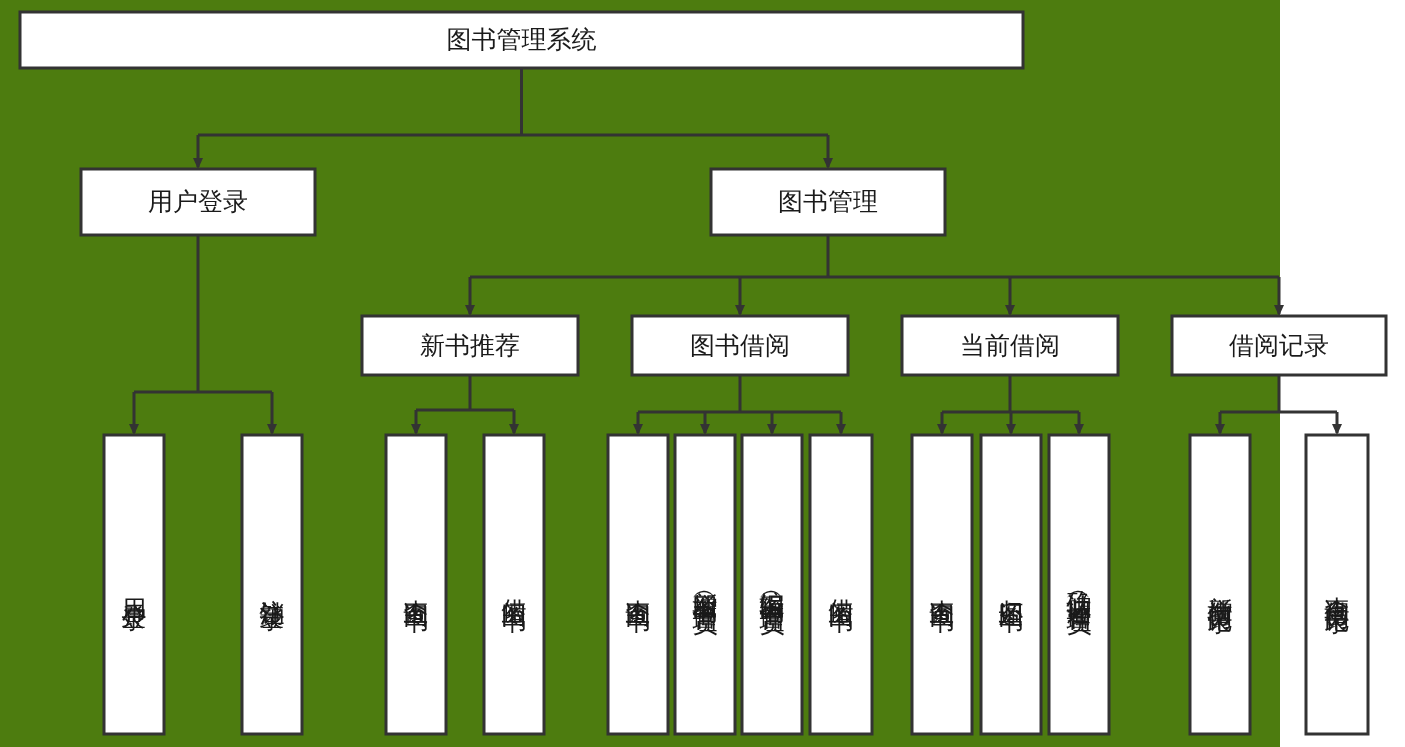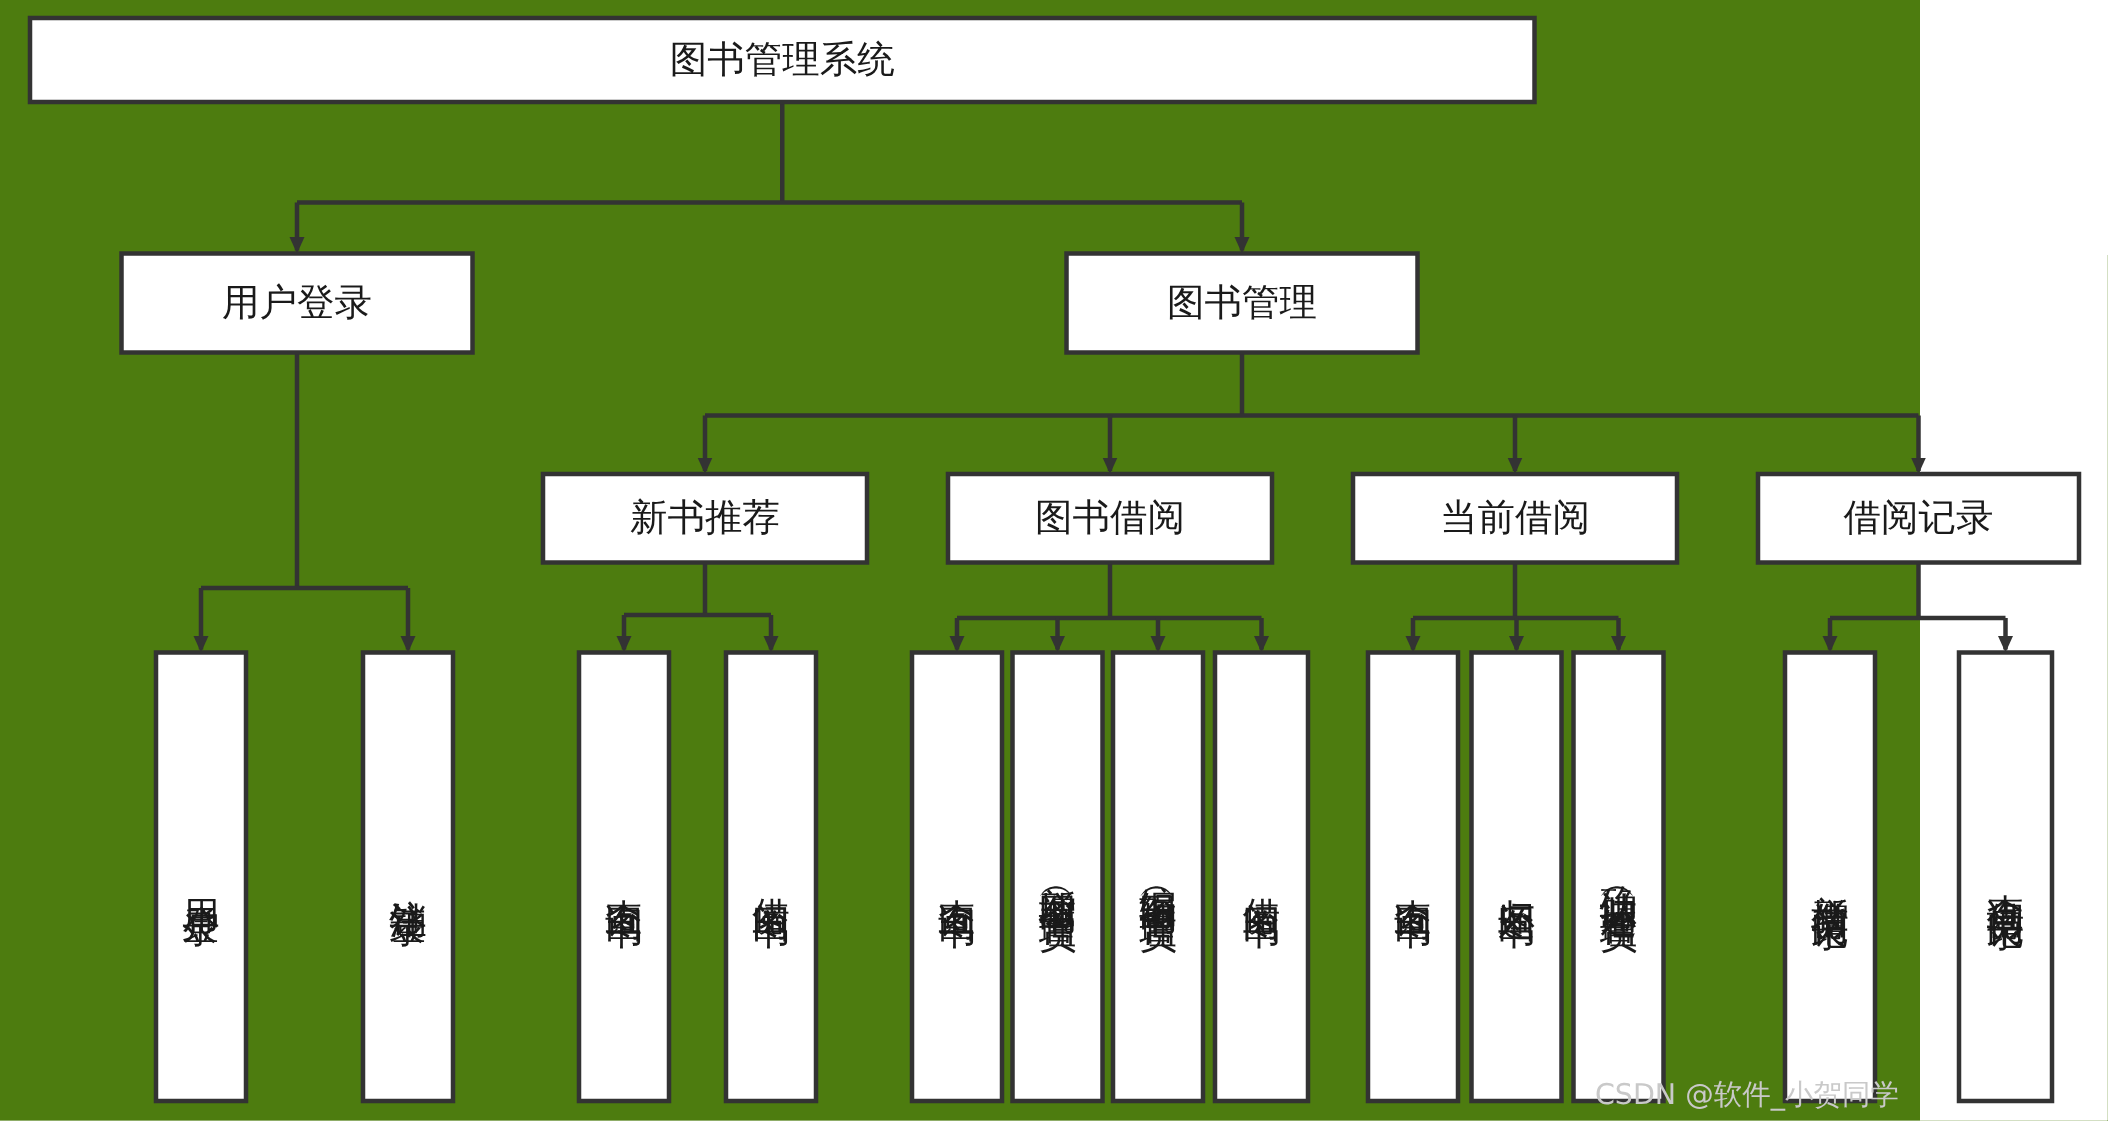--- a/index.html
+++ b/index.html
@@ -131,14 +131,13 @@
         <span class="vtext">确认归还（管理员）</span>
       </div>
       <div class="vtext-wrap" style="left: 1190px; top: 435px; width: 60px; height: 299px;">
         <span class="vtext">新增借阅记录</span>
       </div>
       <div class="vtext-wrap" style="left: 1306px; top: 435px; width: 62px; height: 299px;">
         <span class="vtext">查询借阅记录</span>
       </div>
     </div>
 
-  <div class="watermark">CSDN @软件_小贺同学</div>
 </div>
 
 </body></html>

